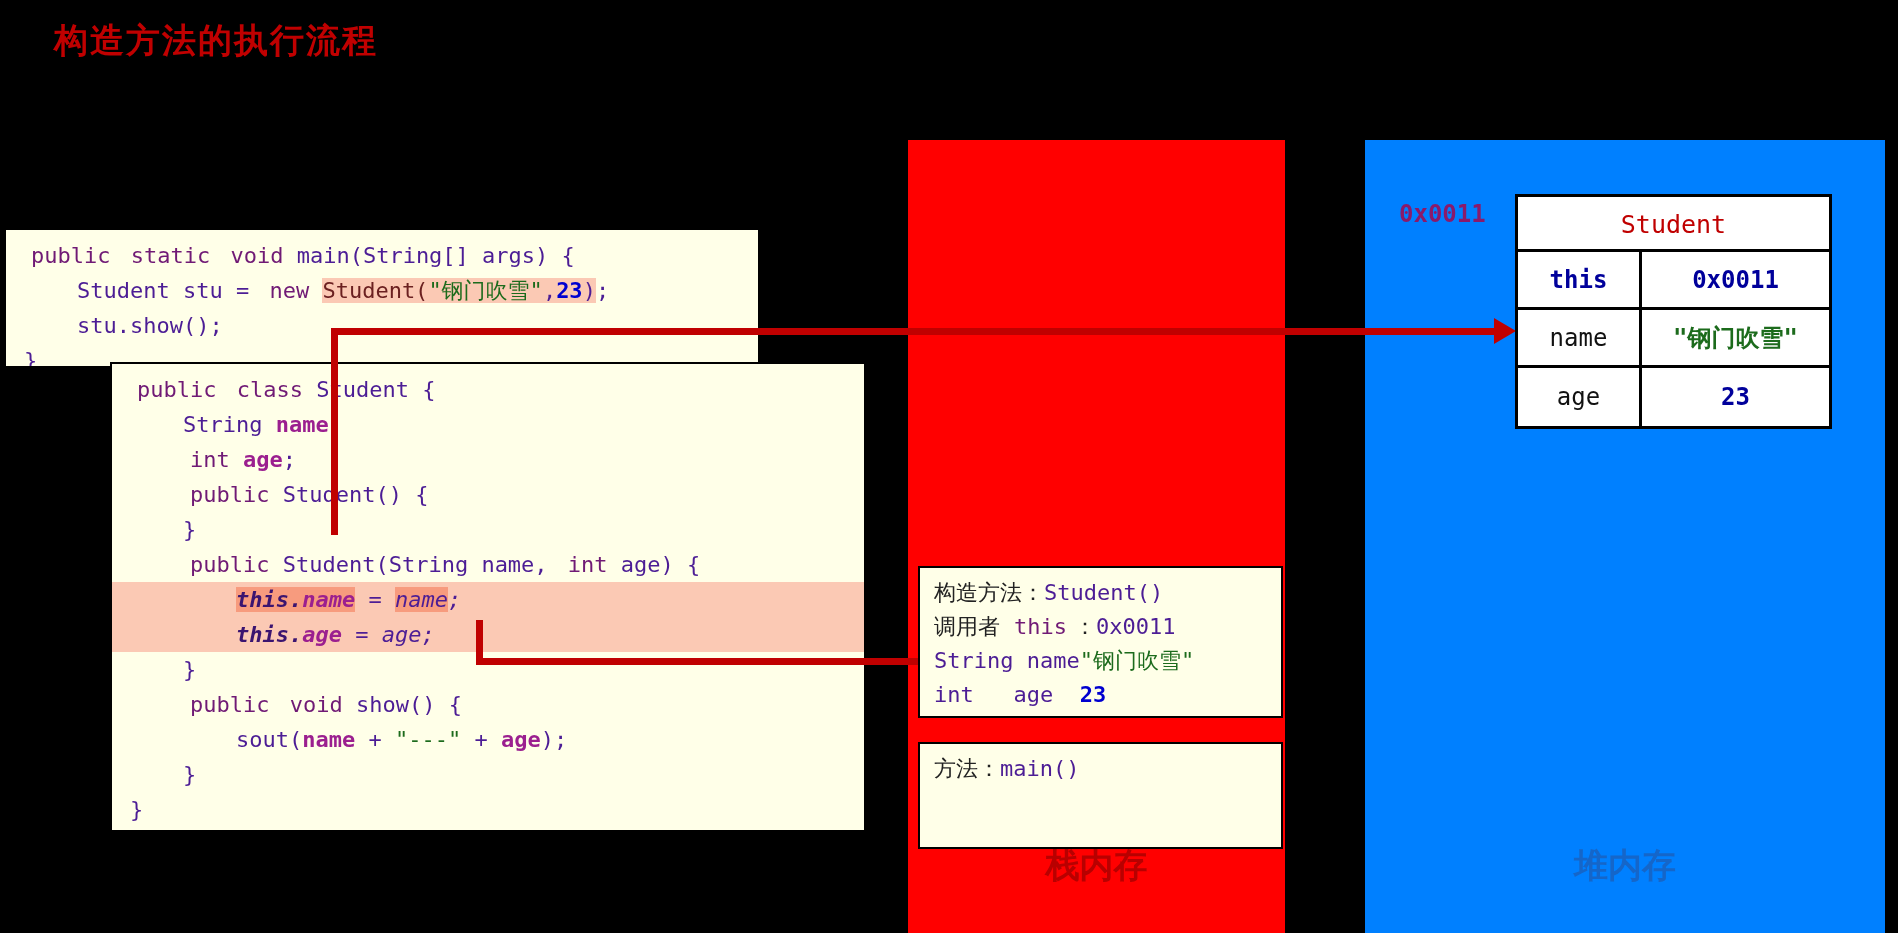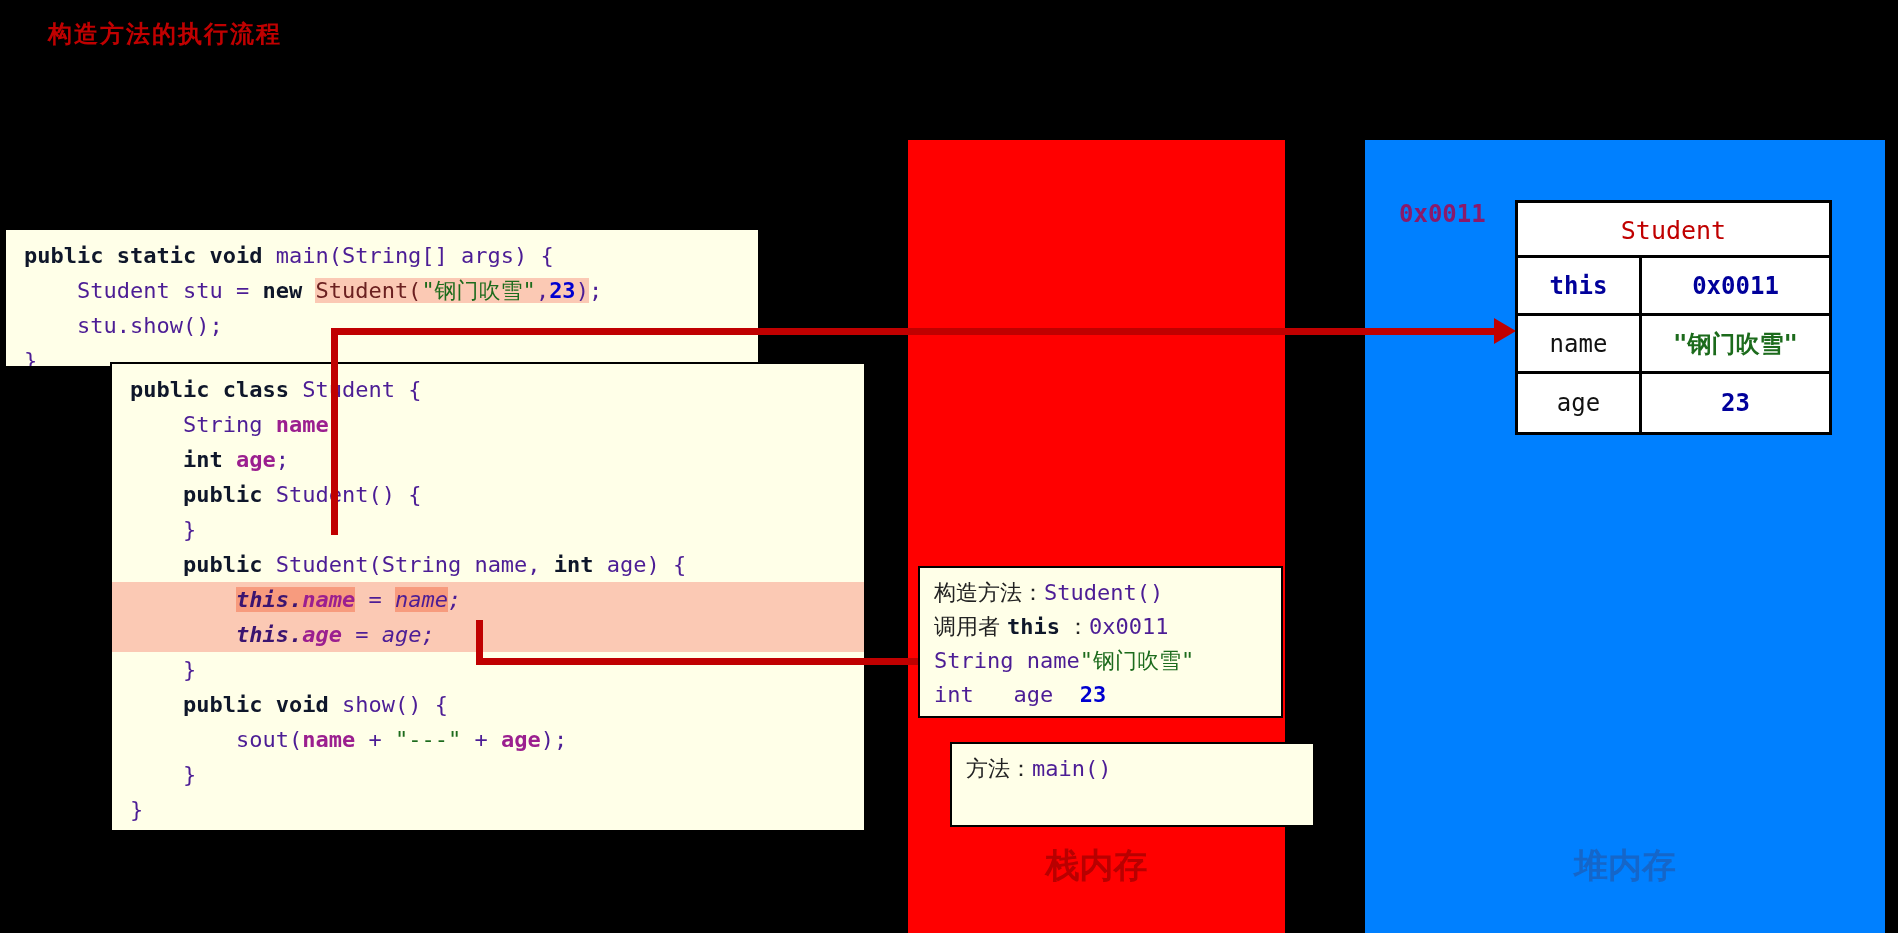--- a/index.html
+++ b/index.html
@@ -6,23 +6,23 @@
   html, body {
     width: 1898px; height: 933px;
     background: #000000;
     overflow: hidden;
     font-family: "DejaVu Sans Mono", monospace;
   }
   #stage { position: relative; width: 1898px; height: 933px; background:#000; }
 
   
   .title {
-    position: absolute; left: 48px; top: 18px;
+    position: absolute; left: 54px; top: 18px;
     font-family: "DejaVu Serif", serif;
-    font-size: 24px; font-weight: 700; color: #C00000;
+    font-size: 34px; font-weight: 700; color: #C00000;
     letter-spacing: 2px; white-space: nowrap;
   }
 
   
   .stack-panel {
     position: absolute; left: 908px; top: 140px;
     width: 377px; height: 793px;
     background: #FF0000;
   }
   .heap-panel {
@@ -51,21 +51,21 @@
     white-space: pre;
     padding: 8px 0 8px 0;
     overflow: hidden;
   }
   #code-main  { left: 4px;  top: 228px; width: 756px; height: 140px; z-index: 6; }
   #code-class { left: 110px; top: 362px; width: 756px; height: 470px; z-index: 7; }
 
   .code-line { position: relative; padding-left: 18px; height: 35px; }
   .code-line.hl { background: #FBC9B4; font-style: italic; }
 
-  .kw   { color: #0f172a; font-weight: 700; }
+  .kw   { color: #701a75; font-weight: 400; margin-left: 7px; }
   .fld  { color: #9B1F8F; font-weight: 700; }
   .str  { color: #1C6B1C; }
   .num  { color: #0000D0; font-weight: 700; }
   .plain{ color: #4c1d95; }
   .ctor { color: #6B2020; }
   .thisk{ color: #3B1470; font-weight: 700; }
 
   .mark-peach { background: #FBC9B4; }
   .mark-salmon{ background: #F79B7E; }
 
@@ -75,26 +75,26 @@
     background: #FFFFE8;
     border: 2px solid #000000;
     font-family: "DejaVu Sans Mono", monospace;
     font-size: 22px;
     line-height: 34px;
     white-space: pre;
     padding: 8px 14px;
     z-index: 9;
   }
   #frame-ctor { left: 918px; top: 566px; width: 365px; height: 152px; }
-  #frame-main { left: 918px; top: 742px; width: 365px; height: 85px; margin-left: 32px; }
+  #frame-main { left: 918px; top: 742px; width: 365px; height: 107px; }
   .cn { font-family: "DejaVu Serif", serif; color: #222; }
 
   
   .obj-table {
-    position: absolute; left: 1515px; top: 200px;
+    position: absolute; left: 1515px; top: 194px;
     width: 317px;
     border: 3px solid #000000;
     background: #FFFFFF;
     z-index: 9;
     font-family: "DejaVu Sans Mono", monospace;
   }
   .obj-head {
     height: 55px; line-height: 55px; text-align: center;
     font-size: 25px; color: #C00000; border-bottom: 3px solid #000;
   }

